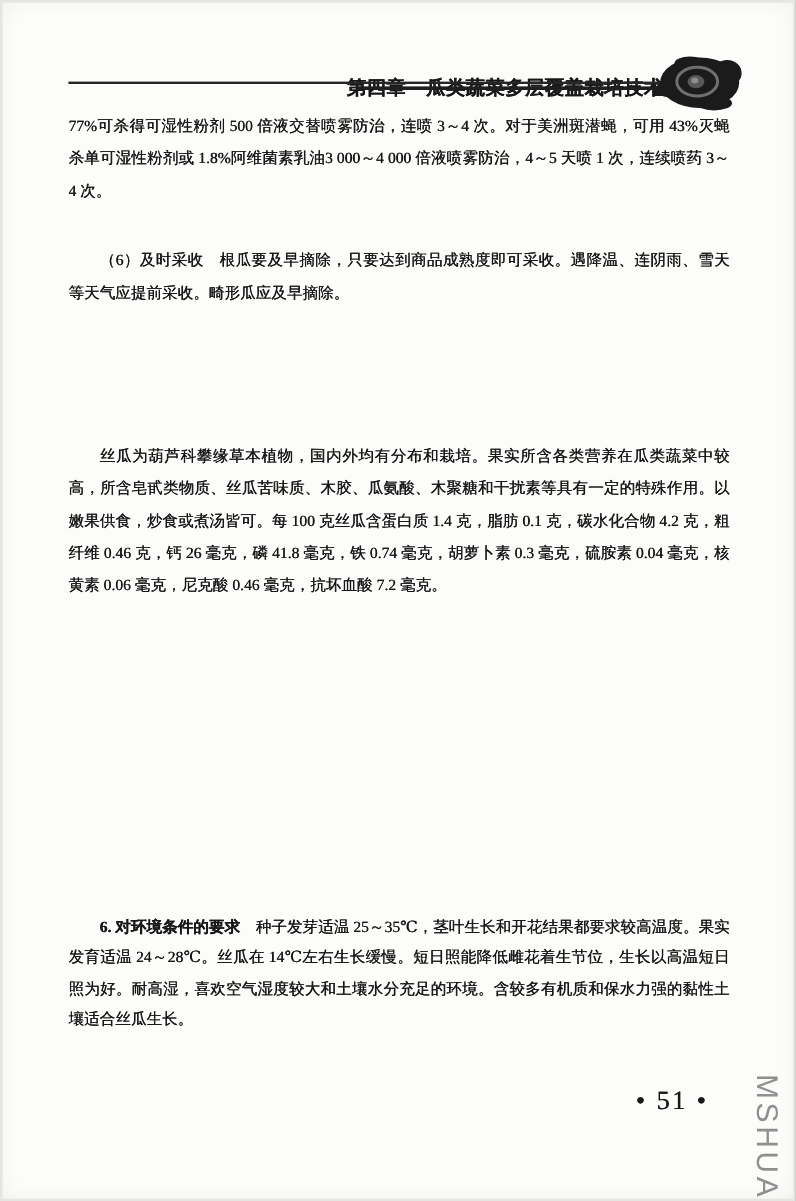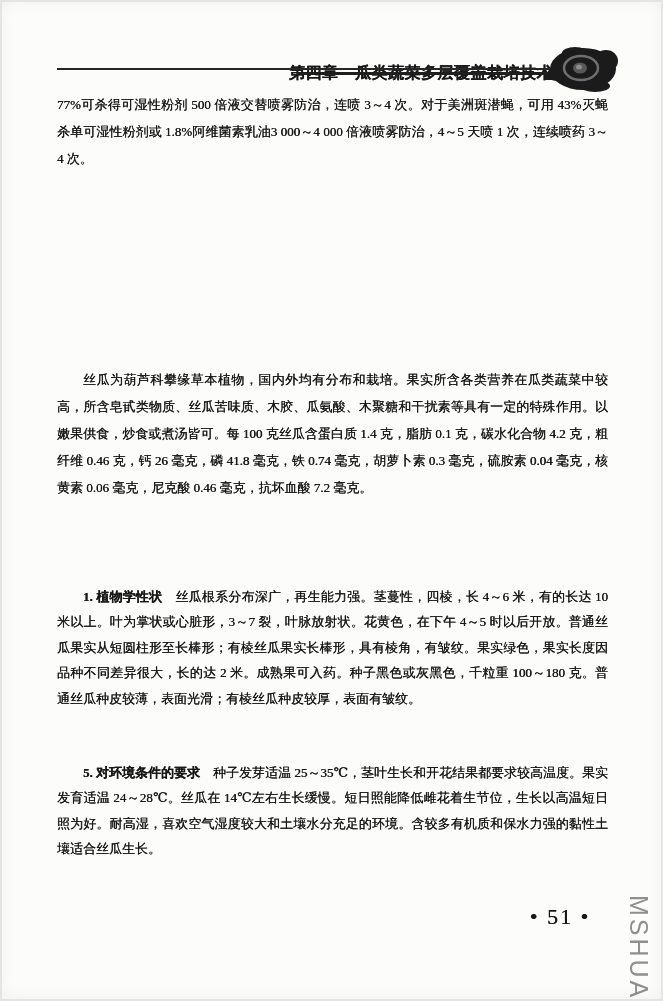--- a/index.html
+++ b/index.html
@@ -84,30 +84,30 @@
       <ellipse cx="50" cy="42" rx="15" ry="6"></ellipse>
       <rect x="0" y="31" width="7" height="5"></rect>
     </g>
     <ellipse cx="36" cy="24" rx="17" ry="12" fill="none" stroke="#6f6f6f" stroke-width="2.5"></ellipse>
     <ellipse cx="35" cy="24" rx="7" ry="5.5" fill="#585858"></ellipse>
     <ellipse cx="34" cy="23" rx="3" ry="2.5" fill="#8d8d8d"></ellipse>
   </svg>
 
   <p class="para" id="p1">77%可杀得可湿性粉剂 500 倍液交替喷雾防治，连喷 3～4 次。对于美洲斑潜蝇，可用 43%灭蝇杀单可湿性粉剂或 1.8%阿维菌素乳油3 000～4 000 倍液喷雾防治，4～5 天喷 1 次，连续喷药 3～4 次。</p>
 
+  <p class="para indent" id="p2">
+    <span class="kai">（6）及时采收</span><span>　根瓜要及早摘除，只要达到商品成熟度即可采收。遇降温、连阴雨、雪天等天气应提前采收。畸形瓜应及早摘除。</span>
+  </p>
 
 
   <p class="para indent" id="p3">丝瓜为葫芦科攀缘草本植物，国内外均有分布和栽培。果实所含各类营养在瓜类蔬菜中较高，所含皂甙类物质、丝瓜苦味质、木胶、瓜氨酸、木聚糖和干扰素等具有一定的特殊作用。以嫩果供食，炒食或煮汤皆可。每 100 克丝瓜含蛋白质 1.4 克，脂肪 0.1 克，碳水化合物 4.2 克，粗纤维 0.46 克，钙 26 毫克，磷 41.8 毫克，铁 0.74 毫克，胡萝卜素 0.3 毫克，硫胺素 0.04 毫克，核黄素 0.06 毫克，尼克酸 0.46 毫克，抗坏血酸 7.2 毫克。</p>
 
 
-  <p class="para indent" id="p4">
-    <span class="lead">1. 植物学性状</span><span>　丝瓜根系分布深广，再生能力强。茎蔓性，四棱，长 4～6 米，有的长达 10 米以上。叶为掌状或心脏形，3～7 裂，叶脉放射状。花黄色，在下午 4～5 时以后开放。普通丝瓜果实从短圆柱形至长棒形；有棱丝瓜果实长棒形，具有棱角，有皱纹。果实绿色，果实长度因品种不同差异很大，长的达 2 米。成熟果可入药。种子黑色或灰黑色，千粒重 100～180 克。普通丝瓜种皮较薄，表面光滑；有棱丝瓜种皮较厚，表面有皱纹。</span>
-  </p>
 
   <p class="para indent" id="p5">
-    <span class="lead">5. 对环境条件的要求</span><span>　种子发芽适温 25～35℃，茎叶生长和开花结果都要求较高温度。果实发育适温 24～28℃。丝瓜在 14℃左右生长缓慢。短日照能降低雌花着生节位，生长以高温短日照为好。耐高湿，喜欢空气湿度较大和土壤水分充足的环境。含较多有机质和保水力强的黏性土壤适合丝瓜生长。</span>
+    <span class="lead">6. 对环境条件的要求</span><span>　种子发芽适温 25～35℃，茎叶生长和开花结果都要求较高温度。果实发育适温 24～28℃。丝瓜在 14℃左右生长缓慢。短日照能降低雌花着生节位，生长以高温短日照为好。耐高湿，喜欢空气湿度较大和土壤水分充足的环境。含较多有机质和保水力强的黏性土壤适合丝瓜生长。</span>
   </p>
 
   <div class="page-number">• 51 •</div>
 
   <div class="watermark">MSHUA</div>
 
 </div>
 
 </body></html>

